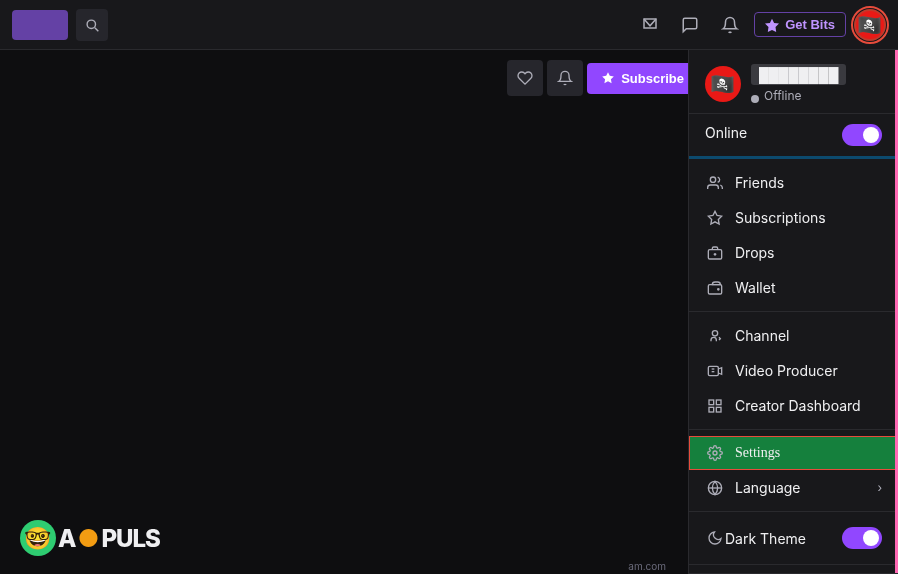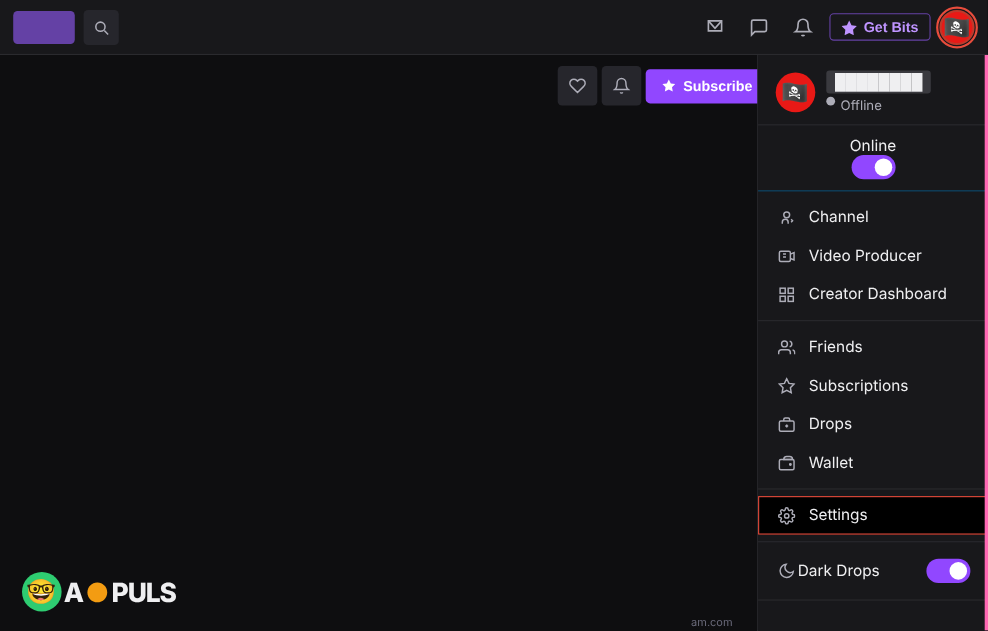--- a/index.html
+++ b/index.html
@@ -203,41 +203,39 @@
       font-weight: 600;
       color: #efeff1;
       background: #3a3a3f;
       border-radius: 3px;
       padding: 2px 8px;
       margin-bottom: 3px;
     }
 
     .dd-status {
       display: flex;
-      align-items: flex-start;
+      align-items: flex-end;
       gap: 5px;
       font-size: 12px;
       color: #adadb8;
     }
 
     .status-dot {
       width: 8px;
       height: 8px;
       border-radius: 50%;
       background: #adadb8;
     }
 
     
     .dd-online-row {
       display: flex;
-      align-items: center;
       justify-content: space-between;
       padding: 10px 16px;
-      border-bottom: 1px solid #0c4a6e;
-      flex-direction: column;
+      border-bottom: 3px solid #0c4a6e;
     }
 
     .dd-online-label {
       font-size: 14px;
       color: #efeff1;
     }
 
     .toggle-switch {
       width: 40px;
       height: 22px;
@@ -269,23 +267,24 @@
       align-items: center;
       gap: 10px;
       padding: 9px 16px;
       color: #efeff1;
       font-size: 14px;
       cursor: pointer;
       text-decoration: none;
     }
 
     .dd-item.highlighted {
-      background: #000000;
+      background: #15803d;
       outline: 1.5px solid #e74c3c;
       outline-offset: -1.5px;
+      font-family: Liberation Serif, serif;
     }
 
     .dd-item-icon {
       font-size: 16px;
       color: #adadb8;
       width: 20px;
       display: flex;
       align-items: center;
       justify-content: center;
       flex-shrink: 0;
@@ -475,20 +474,63 @@
 
   <div class="dd-online-row">
     <span class="dd-online-label">Online</span>
     <div class="toggle-switch"></div>
   </div>
 
   <div class="dd-section">
     <div class="dd-item">
       <div class="dd-item-icon">
         <svg width="16" height="16" viewBox="0 0 24 24" fill="none" stroke="#adadb8" stroke-width="2">
+          <path d="M17 21v-2a4 4 0 0 0-4-4H5a4 4 0 0 0-4 4v2"></path>
+          <circle cx="9" cy="7" r="4"></circle>
+          <path d="M23 21v-2a4 4 0 0 0-3-3.87"></path>
+            <path d="M16 3.13a4 4 0 0 1 0 7.75"></path>
+        </svg>
+      </div>
+      <span class="dd-item-text">Friends</span>
+    </div>
+    <div class="dd-item">
+      <div class="dd-item-icon">
+        <svg width="16" height="16" viewBox="0 0 24 24" fill="none" stroke="#adadb8" stroke-width="2">
+            <polygon points="12,2 15.09,8.26 22,9.27 17,14.14 18.18,21.02 12,17.77 5.82,21.02 7,14.14 2,9.27 8.91,8.26"></polygon>
+          </svg>
+      </div>
+      <span class="dd-item-text">Subscriptions</span>
+    </div>
+    <div class="dd-item">
+      <div class="dd-item-icon">
+        <svg width="16" height="16" viewBox="0 0 24 24" fill="none" stroke="#adadb8" stroke-width="2">
+          <rect x="2" y="7" width="20" height="14" rx="2"></rect>
+            <path d="M16 7V5a2 2 0 0 0-2-2h-4a2 2 0 0 0-2 2v2"></path>
+          <line x1="12" y1="12" x2="12" y2="16"></line>
+            <line x1="10" y1="14" x2="14" y2="14"></line>
+        </svg>
+      </div>
+      <span class="dd-item-text">Drops</span>
+    </div>
+    <div class="dd-item">
+      <div class="dd-item-icon">
+        <svg width="16" height="16" viewBox="0 0 24 24" fill="none" stroke="#adadb8" stroke-width="2">
+          <path d="M20 7H4a2 2 0 0 0-2 2v10a2 2 0 0 0 2 2h16a2 2 0 0 0 2-2V9a2 2 0 0 0-2-2z"></path>
+          <path d="M16 3h-4a4 4 0 0 0-4 4h12a4 4 0 0 0-4-4z"></path>
+            <circle cx="17" cy="14" r="1" fill="#adadb8"></circle>
+        </svg>
+      </div>
+      <span class="dd-item-text">Wallet</span>
+    </div>
+  </div>
+
+  <div class="dd-section">
+    <div class="dd-item">
+      <div class="dd-item-icon">
+        <svg width="16" height="16" viewBox="0 0 24 24" fill="none" stroke="#adadb8" stroke-width="2">
             <circle cx="12" cy="8" r="4"></circle>
             <path d="M6 20v-2a4 4 0 0 1 8 0v2"></path>
             <path d="M18 14l2 2-2 2"></path>
           </svg>
       </div>
       <span class="dd-item-text">Channel</span>
     </div>
     <div class="dd-item">
       <div class="dd-item-icon">
         <svg width="16" height="16" viewBox="0 0 24 24" fill="none" stroke="#adadb8" stroke-width="2">
@@ -507,82 +549,50 @@
             <rect x="14" y="3" width="7" height="7"></rect>
           <rect x="3" y="14" width="7" height="7"></rect>
             <rect x="14" y="14" width="7" height="7"></rect>
         </svg>
       </div>
       <span class="dd-item-text">Creator Dashboard</span>
     </div>
   </div>
 
   <div class="dd-section">
-    <div class="dd-item">
-      <div class="dd-item-icon">
-        <svg width="16" height="16" viewBox="0 0 24 24" fill="none" stroke="#adadb8" stroke-width="2">
-          <path d="M17 21v-2a4 4 0 0 0-4-4H5a4 4 0 0 0-4 4v2"></path>
-          <circle cx="9" cy="7" r="4"></circle>
-          <path d="M23 21v-2a4 4 0 0 0-3-3.87"></path>
-            <path d="M16 3.13a4 4 0 0 1 0 7.75"></path>
-        </svg>
-      </div>
-      <span class="dd-item-text">Friends</span>
-    </div>
-    <div class="dd-item">
-      <div class="dd-item-icon">
-        <svg width="16" height="16" viewBox="0 0 24 24" fill="none" stroke="#adadb8" stroke-width="2">
-            <polygon points="12,2 15.09,8.26 22,9.27 17,14.14 18.18,21.02 12,17.77 5.82,21.02 7,14.14 2,9.27 8.91,8.26"></polygon>
-          </svg>
-      </div>
-      <span class="dd-item-text">Subscriptions</span>
-    </div>
-    <div class="dd-item">
-      <div class="dd-item-icon">
-        <svg width="16" height="16" viewBox="0 0 24 24" fill="none" stroke="#adadb8" stroke-width="2">
-          <rect x="2" y="7" width="20" height="14" rx="2"></rect>
-            <path d="M16 7V5a2 2 0 0 0-2-2h-4a2 2 0 0 0-2 2v2"></path>
-          <line x1="12" y1="12" x2="12" y2="16"></line>
-            <line x1="10" y1="14" x2="14" y2="14"></line>
-        </svg>
-      </div>
-      <span class="dd-item-text">Drops</span>
-    </div>
-    <div class="dd-item">
-      <div class="dd-item-icon">
-        <svg width="16" height="16" viewBox="0 0 24 24" fill="none" stroke="#adadb8" stroke-width="2">
-          <path d="M20 7H4a2 2 0 0 0-2 2v10a2 2 0 0 0 2 2h16a2 2 0 0 0 2-2V9a2 2 0 0 0-2-2z"></path>
-          <path d="M16 3h-4a4 4 0 0 0-4 4h12a4 4 0 0 0-4-4z"></path>
-            <circle cx="17" cy="14" r="1" fill="#adadb8"></circle>
-        </svg>
-      </div>
-      <span class="dd-item-text">Wallet</span>
-    </div>
-  </div>
-
-  <div class="dd-section">
     <div class="dd-item highlighted">
       <div class="dd-item-icon">
         <svg width="16" height="16" viewBox="0 0 24 24" fill="none" stroke="#adadb8" stroke-width="2">
           <circle cx="12" cy="12" r="3"></circle>
           <path d="M19.4 15a1.65 1.65 0 0 0 .33 1.82l.06.06a2 2 0 0 1-2.83 2.83l-.06-.06a1.65 1.65 0 0 0-1.82-.33 1.65 1.65 0 0 0-1 1.51V21a2 2 0 0 1-4 0v-.09A1.65 1.65 0 0 0 9 19.4a1.65 1.65 0 0 0-1.82.33l-.06.06a2 2 0 0 1-2.83-2.83l.06-.06A1.65 1.65 0 0 0 4.68 15a1.65 1.65 0 0 0-1.51-1H3a2 2 0 0 1 0-4h.09A1.65 1.65 0 0 0 4.6 9a1.65 1.65 0 0 0-.33-1.82l-.06-.06a2 2 0 0 1 2.83-2.83l.06.06A1.65 1.65 0 0 0 9 4.68a1.65 1.65 0 0 0 1-1.51V3a2 2 0 0 1 4 0v.09a1.65 1.65 0 0 0 1 1.51 1.65 1.65 0 0 0 1.82-.33l.06-.06a2 2 0 0 1 2.83 2.83l-.06.06A1.65 1.65 0 0 0 19.4 9a1.65 1.65 0 0 0 1.51 1H21a2 2 0 0 1 0 4h-.09a1.65 1.65 0 0 0-1.51 1z"></path>
         </svg>
       </div>
       <span class="dd-item-text">Settings</span>
     </div>
+    <div class="dd-item">
+      <div class="dd-item-icon">
+        <svg width="16" height="16" viewBox="0 0 24 24" fill="none" stroke="#adadb8" stroke-width="2">
+          <circle cx="12" cy="12" r="10"></circle>
+          <line x1="2" y1="12" x2="22" y2="12"></line>
+          <path d="M12 2a15.3 15.3 0 0 1 4 10 15.3 15.3 0 0 1-4 10 15.3 15.3 0 0 1-4-10 15.3 15.3 0 0 1 4-10z"></path>
+        </svg>
+      </div>
+      <span class="dd-item-text">Language</span>
+      <div class="dd-item-chevron">›</div>
+    </div>
   </div>
 
   <div class="dd-section">
     <div class="dd-theme-row">
       <div class="dd-item-icon">
         <svg width="16" height="16" viewBox="0 0 24 24" fill="none" stroke="#adadb8" stroke-width="2">
           <path d="M21 12.79A9 9 0 1 1 11.21 3 7 7 0 0 0 21 12.79z"></path>
         </svg>
       </div>
-      <span style="flex:1; font-size:14px; color:#efeff1;">Dark Drops</span>
+      <span style="flex:1; font-size:14px; color:#efeff1;">Dark Theme</span>
       <div class="theme-toggle"></div>
     </div>
   </div>
 
   <div class="dd-section" style="border-bottom:none;">
     <div class="dd-item">
       
       
     </div>
   </div>

